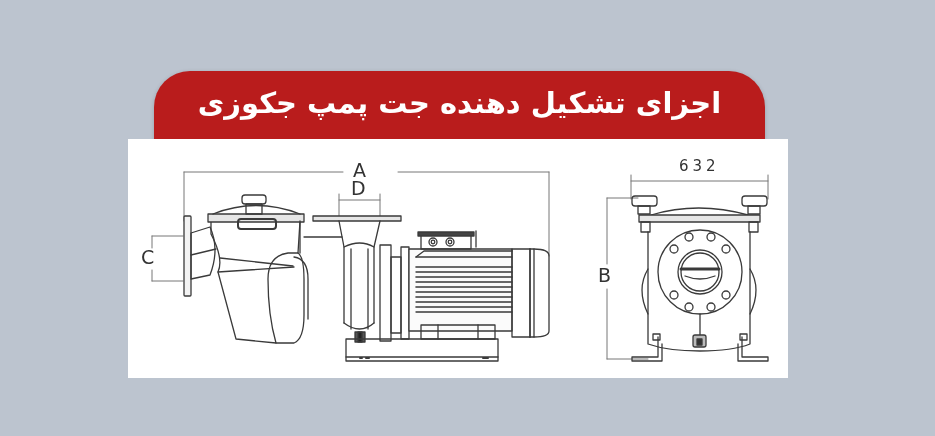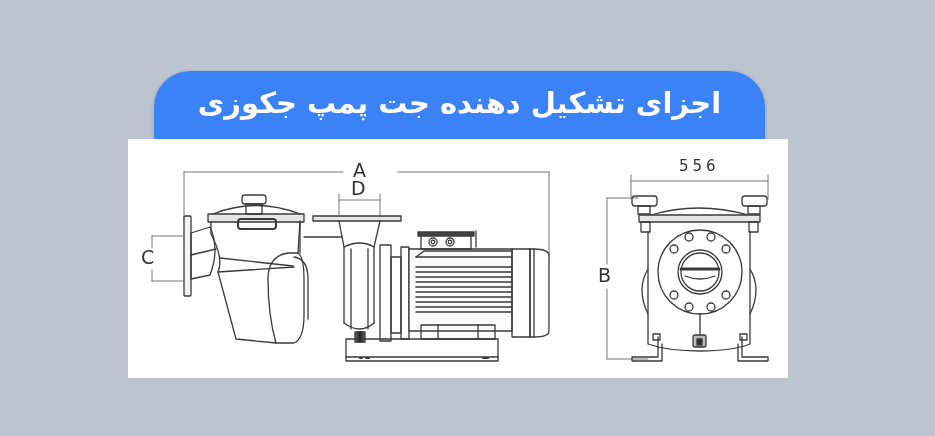--- a/index.html
+++ b/index.html
@@ -5,21 +5,21 @@
   html, body { margin: 0; padding: 0; }
   body {
     width: 935px; height: 436px; overflow: hidden;
     background: #bcc4cf;
     position: relative;
     font-family: "DejaVu Sans", sans-serif;
   }
   .title-tab {
     position: absolute; left: 154px; top: 71px;
     width: 611px; height: 70px;
-    background: #3b82f6;
+    background: #b91c1c;
     border-radius: 36px 36px 0 0;
     box-shadow: 0 1px 4px rgba(0,0,0,0.18);
     display: flex; align-items: center; justify-content: center;
   }
   .title-text {
     color: #ffffff; font-size: 29px; font-weight: bold;
     direction: rtl; letter-spacing: 0;
     margin-top: -6px;
   }
   .panel {
@@ -194,15 +194,15 @@
       <path d="M530 198 L530 218 L504 218 L504 222 L534 222 L534 205"></path>
       <path d="M614 198 L614 218 L640 218 L640 222 L610 222 L610 205"></path>
       <rect x="525" y="195" width="7" height="6"></rect>
       <rect x="612" y="195" width="7" height="6"></rect>
     </g>
   </svg>
 
   <span class="dim-label" style="left:225px; top:22px;">A</span>
   <span class="dim-label" style="left:223px; top:40px;">D</span>
   <span class="dim-label" style="left:13px; top:109px;">C</span>
-  <span class="dim-label dim-small" style="left:551px; top:20px;">556</span>
+  <span class="dim-label dim-small" style="left:551px; top:20px;">632</span>
   <span class="dim-label" style="left:470px; top:127px;">B</span>
 </div>
 
 </body></html>

